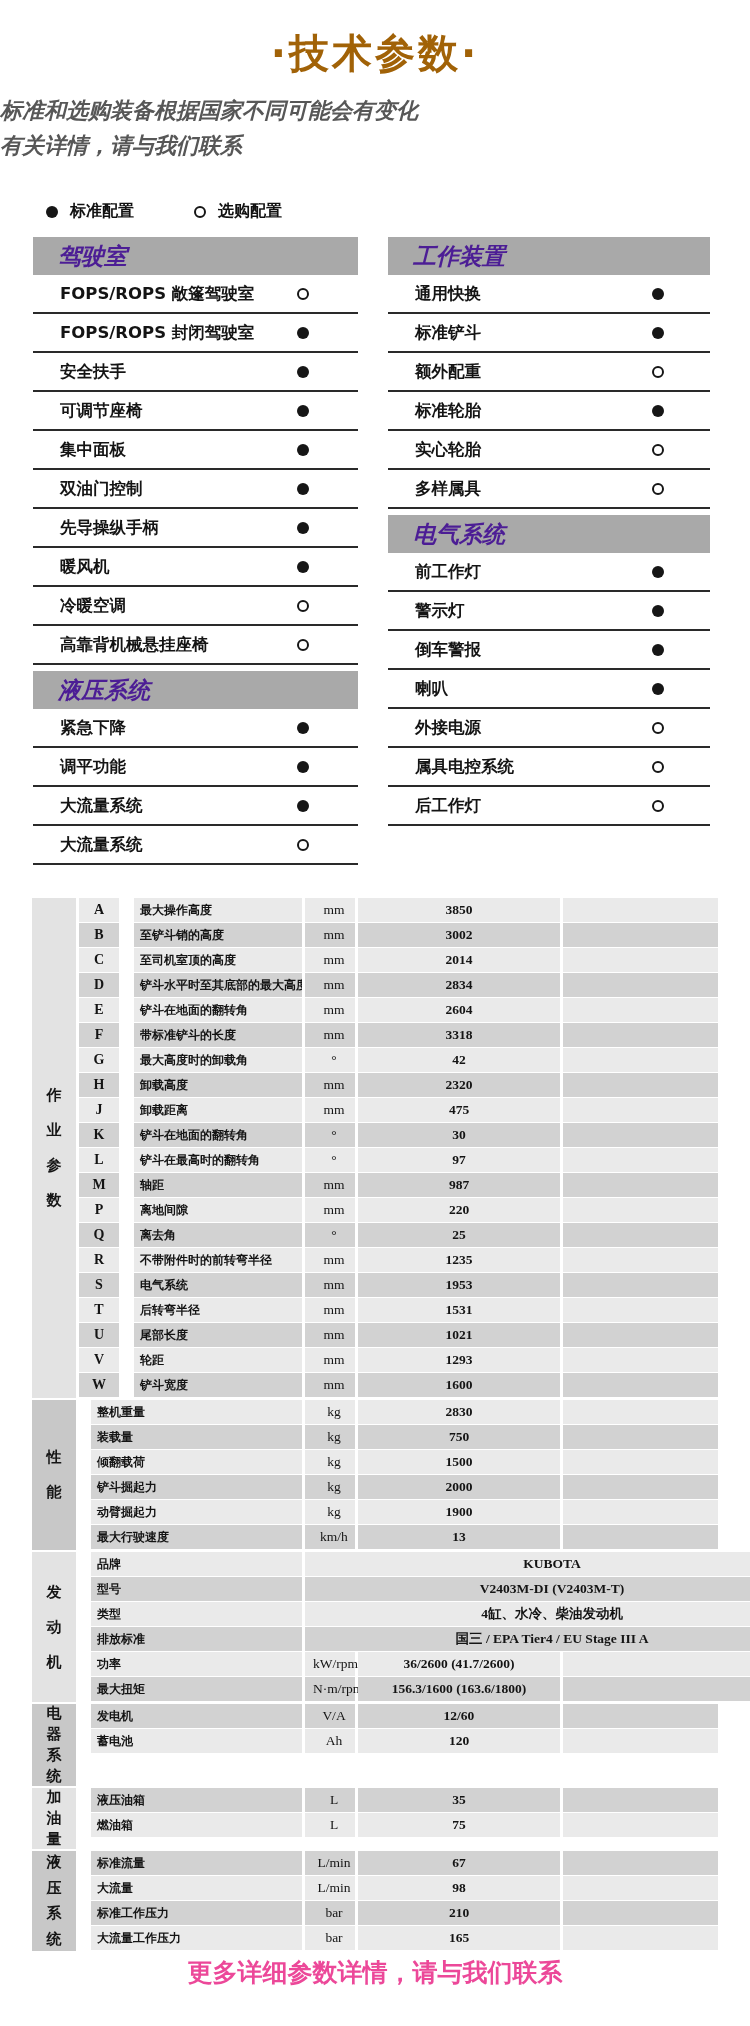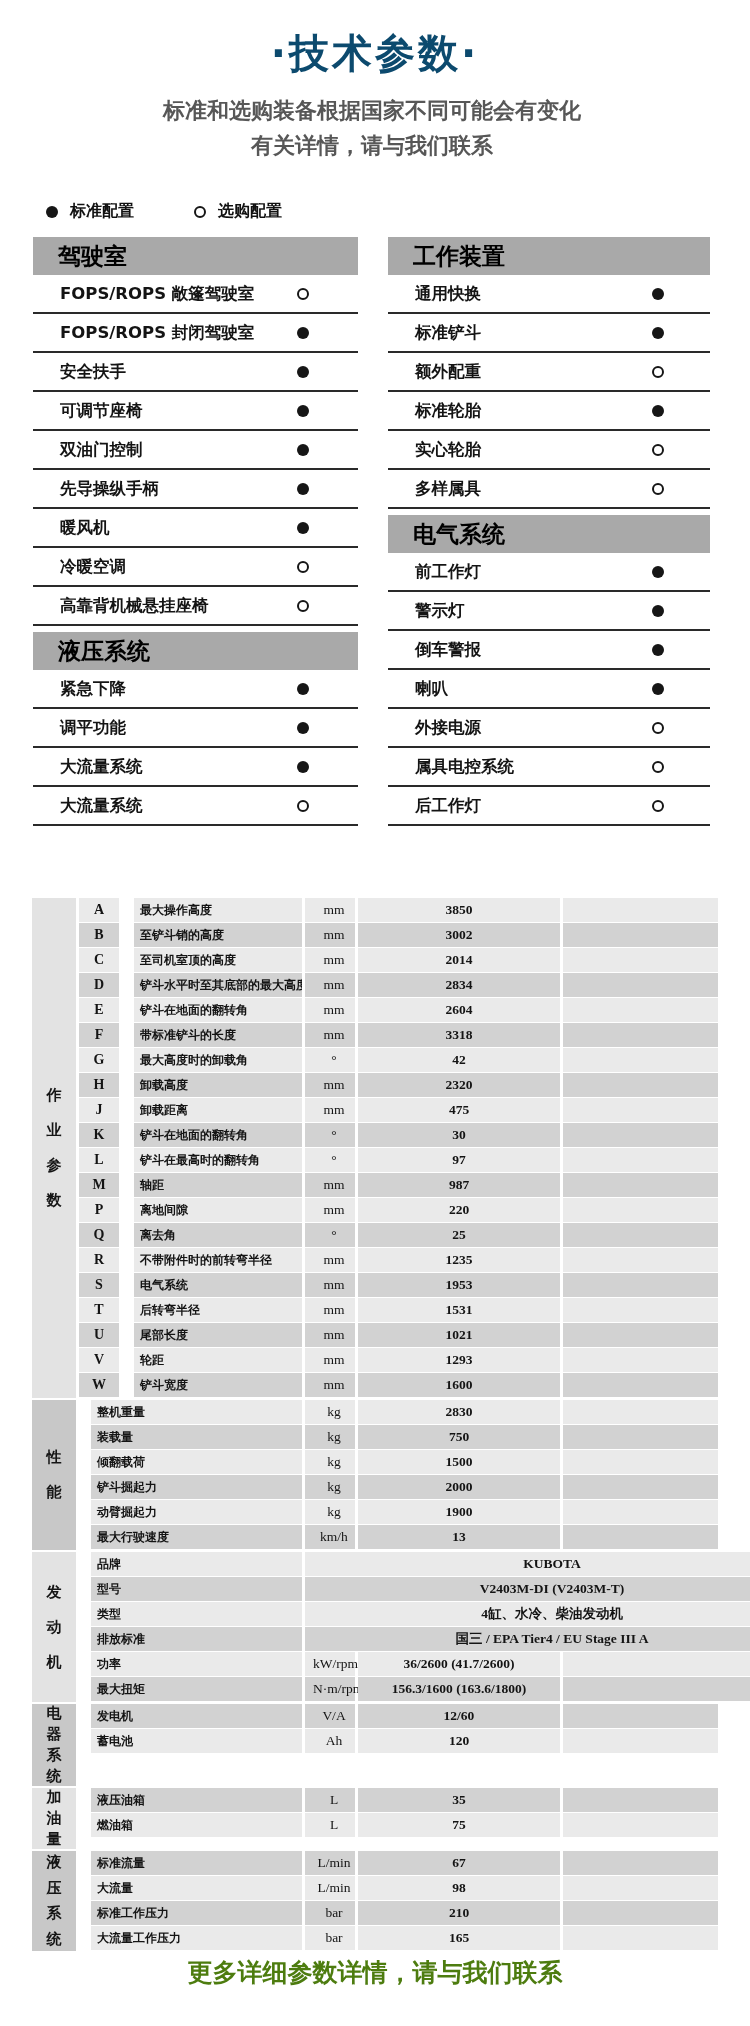--- a/index.html
+++ b/index.html
@@ -1,35 +1,35 @@
 <!DOCTYPE html>
 <html><head>
 <meta charset="utf-8">
 <style>
   html,body{margin:0;padding:0;}
   body{width:750px;height:2026px;background:#ffffff;position:relative;
        font-family:"DejaVu Sans",sans-serif;color:#141414;overflow:hidden;}
   .title{position:absolute;top:26px;left:0;width:750px;text-align:center;
-         font-size:40px;font-weight:bold;color:#0c4a6e;letter-spacing:3px;}
-  .sub{position:absolute;left:0;width:744px;text-align:center;font-size:22px;
-       color:#575757;font-weight:bold;}
+         font-size:40px;font-weight:bold;color:#a16207;letter-spacing:3px;}
+  .sub{position:absolute;left:0;width:744px;font-size:22px;
+       color:#575757;font-weight:bold;font-style:italic;}
   .sub1{top:96px}
   .sub2{top:131px}
   .legend{position:absolute;top:201px;left:46px;display:flex;align-items:center;gap:60px;
           font-size:16px;font-weight:bold;color:#111;justify-content:flex-end;}
   .legend-item{display:flex;align-items:center;gap:12px;}
   .dot{display:inline-block;width:12px;height:12px;border-radius:50%;box-sizing:border-box;flex:0 0 auto;}
   .dot.standard{background:#161616;}
   .dot.optional{background:#fff;border:2px solid #161616;}
   .cfg-col{position:absolute;top:237px;}
   #cfg-left{left:33px;width:325px;}
   #cfg-right{left:388px;width:322px;}
   .cfg-section + .cfg-section{margin-top:6px;}
   .cfg-header{height:38px;line-height:38px;background:#a9a9a9;padding-left:25px;
-              font-size:23px;font-weight:bold;color:#000000;box-sizing:border-box;}
+              font-size:23px;font-weight:bold;color:#4c1d95;box-sizing:border-box;font-style:italic;}
   .cfg-row{position:relative;height:39px;line-height:37px;border-bottom:2px solid #2a2a2a;
            padding-left:27px;font-size:16.5px;font-weight:bold;box-sizing:border-box;
            white-space:nowrap;}
   .cfg-row .dot{position:absolute;left:264px;top:13px;}
   #spec{position:absolute;left:32px;top:898px;width:686px;}
   .spec-section{display:flex;gap:3px;margin-bottom:2px;}
   .spec-group{width:44px;display:flex;flex-direction:column;align-items:center;
               justify-content:center;font-size:15px;font-weight:bold;color:#151515;flex:0 0 auto;}
   .g-light{background:#e3e3e3;}
   .g-dark{background:#c8c8c8;}
@@ -43,21 +43,21 @@
   .c-desc.wide{width:211px;}
   .c-unit{width:50px;text-align:center;font-family:"Liberation Serif",serif;
           font-size:13.5px;flex:0 0 auto;padding-left:8px;}
   .c-value{width:202px;text-align:center;font-family:"Liberation Serif",serif;
            font-weight:bold;font-size:13.5px;white-space:nowrap;flex:0 0 auto;}
   .c-value.merged{width:494px;}
   .c-blank{flex:1;}
   .r-light .cell{background:#eaeaea;}
   .r-dark .cell{background:#d2d2d2;}
   .footer{position:absolute;top:1956px;left:0;width:750px;text-align:center;
-          font-size:25px;font-weight:bold;color:#4d7c0f;}
+          font-size:25px;font-weight:bold;color:#ec4899;}
 </style>
 </head>
 <body>
 
 <div class="title">·技术参数·</div>
 <div class="sub sub1">标准和选购装备根据国家不同可能会有变化</div>
 <div class="sub sub2">有关详情，请与我们联系</div>
 
 <div class="legend">
   <span class="legend-item">
@@ -70,20 +70,21 @@
   </span>
 </div>
 
 <div id="cfg-left" class="cfg-col">
     <div class="cfg-section">
       <div class="cfg-header">驾驶室</div>
       <div class="cfg-row"><span>FOPS/ROPS 敞篷驾驶室</span><span class="dot optional"></span></div>
       <div class="cfg-row"><span>FOPS/ROPS 封闭驾驶室</span><span class="dot standard"></span></div>
       <div class="cfg-row"><span>安全扶手</span><span class="dot standard"></span></div>
       <div class="cfg-row"><span>可调节座椅</span><span class="dot standard"></span></div>
+      <div class="cfg-row"><span>集中面板</span><span class="dot standard"></span></div>
       <div class="cfg-row"><span>双油门控制</span><span class="dot standard"></span></div>
       <div class="cfg-row"><span>先导操纵手柄</span><span class="dot standard"></span></div>
       <div class="cfg-row"><span>暖风机</span><span class="dot standard"></span></div>
       <div class="cfg-row"><span>冷暖空调</span><span class="dot optional"></span></div>
       <div class="cfg-row"><span>高靠背机械悬挂座椅</span><span class="dot optional"></span></div>
     </div>
     <div class="cfg-section">
       <div class="cfg-header">液压系统</div>
       <div class="cfg-row"><span>紧急下降</span><span class="dot standard"></span></div>
       <div class="cfg-row"><span>调平功能</span><span class="dot standard"></span></div>

